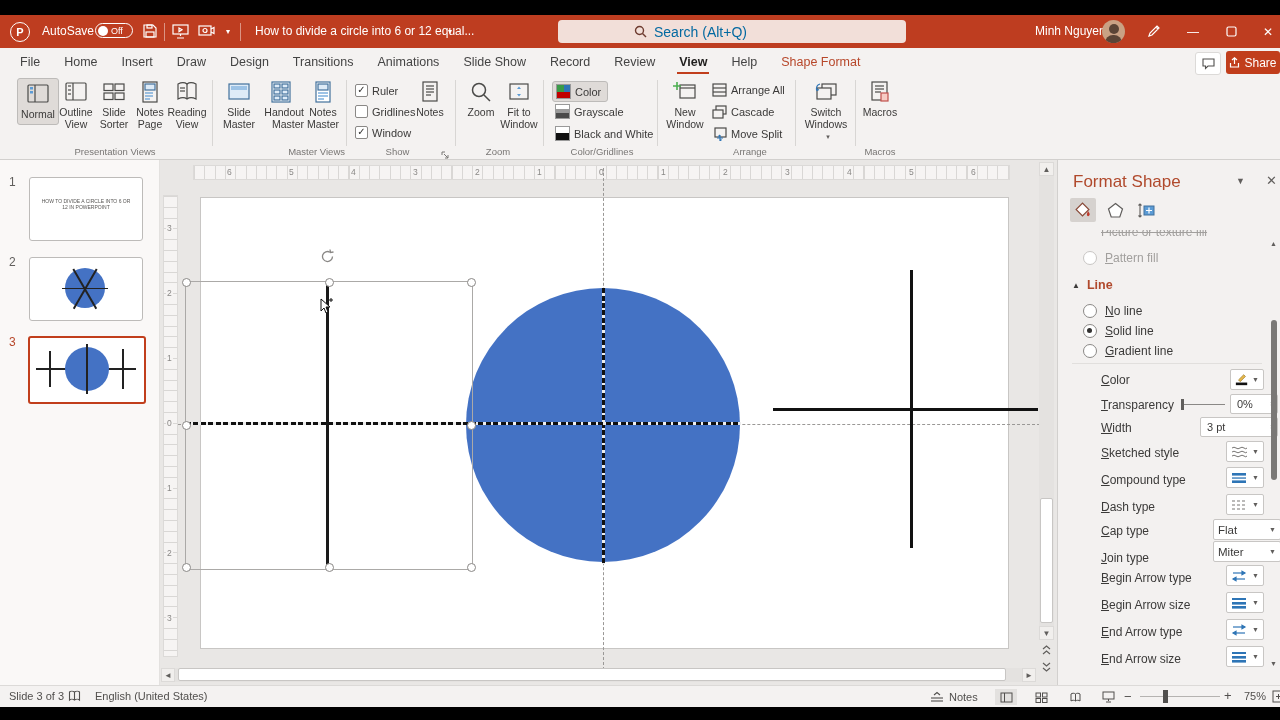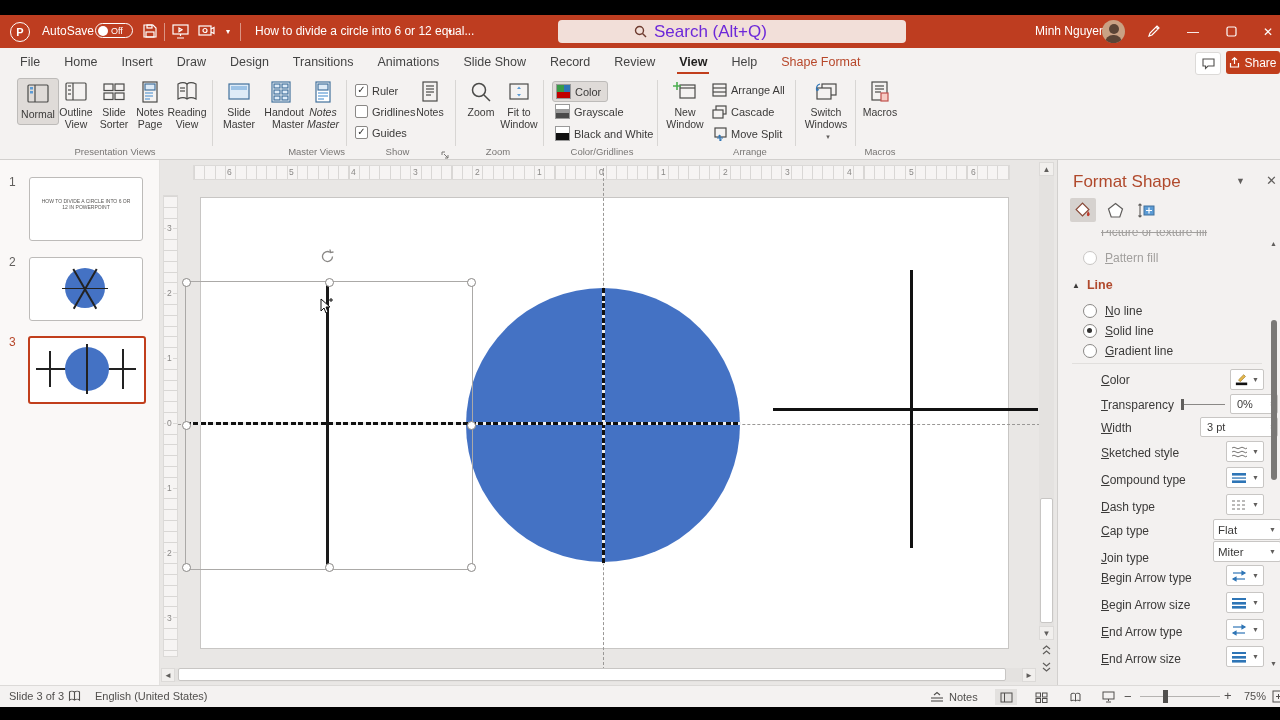--- a/index.html
+++ b/index.html
@@ -4,21 +4,21 @@
 <style>
   html,body{margin:0;padding:0;background:#000;width:1280px;height:720px;overflow:hidden;
     font-family:"Liberation Sans","DejaVu Sans",sans-serif;-webkit-font-smoothing:antialiased;}
   #app{position:absolute;left:0;top:0;width:1280px;height:720px;}
   .abs{position:absolute;}
   
   .titlebar{left:0;top:15px;width:1280px;height:33px;background:#BE3D20;color:#fff;font-size:12px;}
   .tb-sep{width:1px;height:18px;background:rgba(255,255,255,.45);}
   .wbtn{width:30px;height:33px;display:flex;align-items:center;justify-content:center;color:#fff;}
   .searchbox{left:558px;top:5px;width:348px;height:23px;background:#F2DFD9;border-radius:4px;
-    display:flex;align-items:center;gap:7px;padding-left:76px;box-sizing:border-box;color:#6d28d9;font-size:17px;}
+    display:flex;align-items:center;gap:7px;padding-left:76px;box-sizing:border-box;color:#0369a1;font-size:14px;}
   
   .menubar{left:0;top:48px;width:1280px;height:28px;background:#F4F2F1;display:flex;align-items:center;font-size:12.5px;color:#444;}
   .mtab{padding:0 8px;margin:0 4px;height:26px;display:flex;align-items:center;position:relative;white-space:nowrap;}
   .mtab.active{font-weight:bold;color:#201F1E;}
   .mtab.active:after{content:"";position:absolute;left:6px;right:6px;bottom:1px;height:2.5px;background:#C13E1C;}
   .mtab.context{color:#B7472A;}
   
   .ribbon{left:0;top:76px;width:1280px;height:84px;background:#F4F2F1;border-bottom:1px solid #D2D0CE;box-sizing:border-box;}
   .rsep{position:absolute;top:4px;width:1px;height:66px;background:#D8D6D4;}
   .glabel{position:absolute;top:70px;font-size:9.5px;color:#787674;text-align:center;}
@@ -264,21 +264,21 @@
             <rect x="5" y="4" width="6" height="4"></rect>
             <rect x="13" y="4" width="6" height="4"></rect>
             <rect x="5" y="10" width="6" height="4"></rect>
             <rect x="13" y="10" width="6" height="4"></rect>
             <rect x="5" y="16" width="6" height="4"></rect>
             <rect x="13" y="16" width="6" height="4"></rect>
           </svg>
       </div>
       <span>Handout Master</span>
     </div>
-    <div class="rbtn" style="left:303px;font-style:italic;">
+    <div class="rbtn" style="left:303px;">
       <div class="ric">
         <svg class="bic" width="22" height="24" viewBox="0 0 22 24">
             <rect x="4" y="2" width="14" height="20" fill="#fff"></rect>
             <rect x="6" y="4" width="10" height="6"></rect>
             <line x1="6" y1="13" x2="16" y2="13" stroke="#5B9BD5"></line>
             <line x1="6" y1="16" x2="16" y2="16" stroke="#5B9BD5"></line>
             <line x1="6" y1="19" x2="12" y2="19" stroke="#5B9BD5"></line>
           </svg>
       </div>
       <span>Notes Master</span>
@@ -289,21 +289,21 @@
     <div class="smallrow" style="left:355px;top:6px;">
       <div class="cbx">✓</div>
       <span>Ruler</span>
     </div>
     <div class="smallrow" style="left:355px;top:27px;">
       <div class="cbx"></div>
       <span>Gridlines</span>
     </div>
     <div class="smallrow" style="left:355px;top:48px;">
       <div class="cbx">✓</div>
-      <span>Guides</span>
+      <span>Window</span>
     </div>
     <div class="rbtn" style="left:410px;">
       <div class="ric">
         <svg class="oic" width="22" height="24" viewBox="0 0 22 24">
             <rect x="4" y="2" width="14" height="19"></rect>
             <line x1="7" y1="6" x2="15" y2="6"></line>
             <line x1="7" y1="9" x2="15" y2="9"></line>
             <line x1="7" y1="12" x2="15" y2="12"></line>
             <line x1="7" y1="15" x2="12" y2="15"></line>
           </svg>

